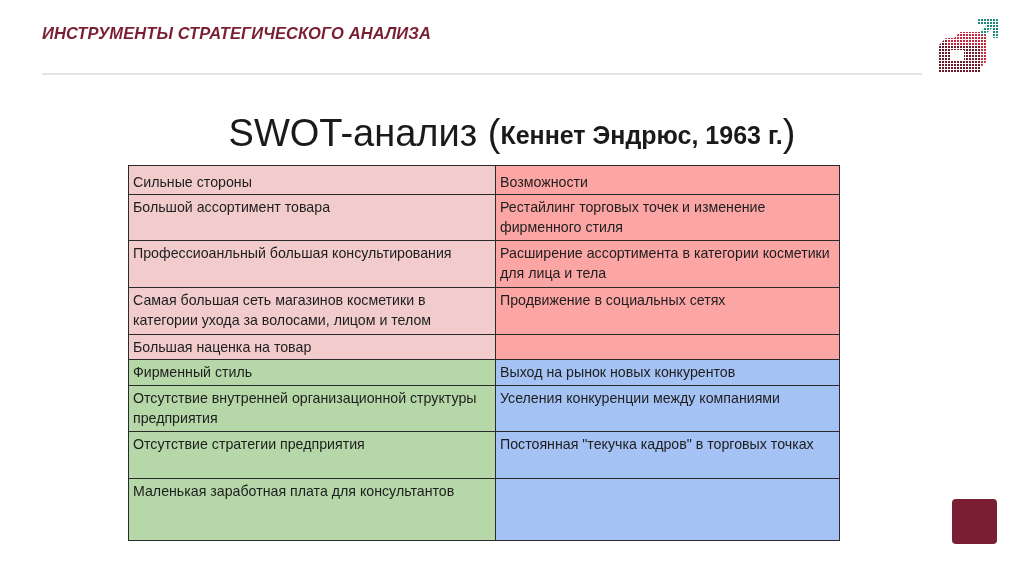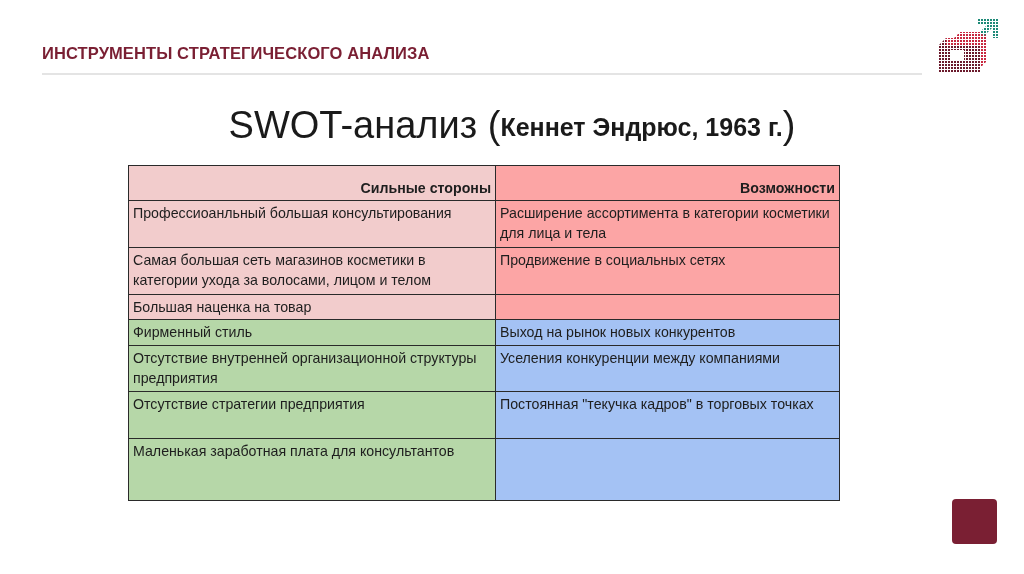--- a/index.html
+++ b/index.html
@@ -2,46 +2,46 @@
 <html><head>
 <meta charset="utf-8">
 <style>
   html, body { margin: 0; padding: 0; }
   body {
     width: 1024px; height: 574px; position: relative; overflow: hidden;
     background: #ffffff;
     font-family: "Liberation Sans", sans-serif;
   }
   .header-title {
-    position: absolute; left: 42px; top: 44px;
+    position: absolute; left: 42px; top: 24px;
     color: #7a1f33; font-weight: bold; font-size: 16.5px;
-    font-family: "Liberation Sans", sans-serif; letter-spacing: 0.1px;
+    font-family: "Liberation Sans", sans-serif; letter-spacing: 0.1px; font-style: italic;
   }
   .header-rule {
     position: absolute; left: 42px; top: 73px; width: 880px; height: 2px;
     background: #e4e4e4;
   }
   .logo { position: absolute; left: 930px; top: 10px; width: 72px; height: 66px; }
   .slide-title {
-    position: absolute; left: 0; width: 1024px; top: 104px; text-align: center;
+    position: absolute; left: 0; width: 1024px; top: 112px; text-align: center;
     font-size: 38px; color: #1a1a1a; white-space: nowrap;
     font-family: "Liberation Sans", sans-serif;
   }
   .slide-title .paren { font-size: 38px; }
   .slide-title .sub { font-weight: bold; font-size: 25px; vertical-align: 2px; }
   .swot {
     position: absolute; left: 128px; top: 165px; width: 711px;
     border-collapse: collapse; table-layout: fixed;
     font-size: 14.2px; color: #1e1e1e;
   }
   .swot td {
     border: 1px solid #2a2a2a; vertical-align: top;
     padding: 2px 4px; line-height: 20px; overflow: hidden;
   }
-  .swot td.hdr { text-align: right; font-weight: bold; padding-top: 12px; }
+  .swot td.hdr { text-align: left; font-weight: normal; padding-top: 6px; }
   .col-l { width: 367px; }
   .col-r { width: 344px; }
   .pink { background: #f2cccc; }
   .orange { background: #fca5a5; }
   .green { background: #b6d7a8; }
   .blue { background: #a4c2f4; }
   .next-btn {
     position: absolute; left: 952px; top: 499px; width: 45px; height: 45px;
     background: #7a1f33; border-radius: 4px;
   }
@@ -76,20 +76,24 @@
 <table class="swot">
   <colgroup>
       <col class="col-l">
       <col class="col-r">
     </colgroup>
   <tbody>
       <tr style="height:25px">
     <td class="hdr pink">Сильные стороны</td>
     <td class="hdr orange">Возможности</td>
   </tr>
+  <tr style="height:46px">
+    <td class="pink">Большой ассортимент товара</td>
+    <td class="orange">Рестайлинг торговых точек и изменение фирменного стиля</td>
+  </tr>
   <tr style="height:47px">
     <td class="pink">Профессиоанльный большая консультирования</td>
     <td class="orange">Расширение ассортимента в категории косметики для лица и тела</td>
   </tr>
   <tr style="height:47px">
     <td class="pink">Самая большая сеть магазинов косметики в категории ухода за волосами, лицом и телом</td>
     <td class="orange">Продвижение в социальных сетях</td>
   </tr>
   <tr style="height:15px">
     <td class="pink">Большая наценка на товар</td>

